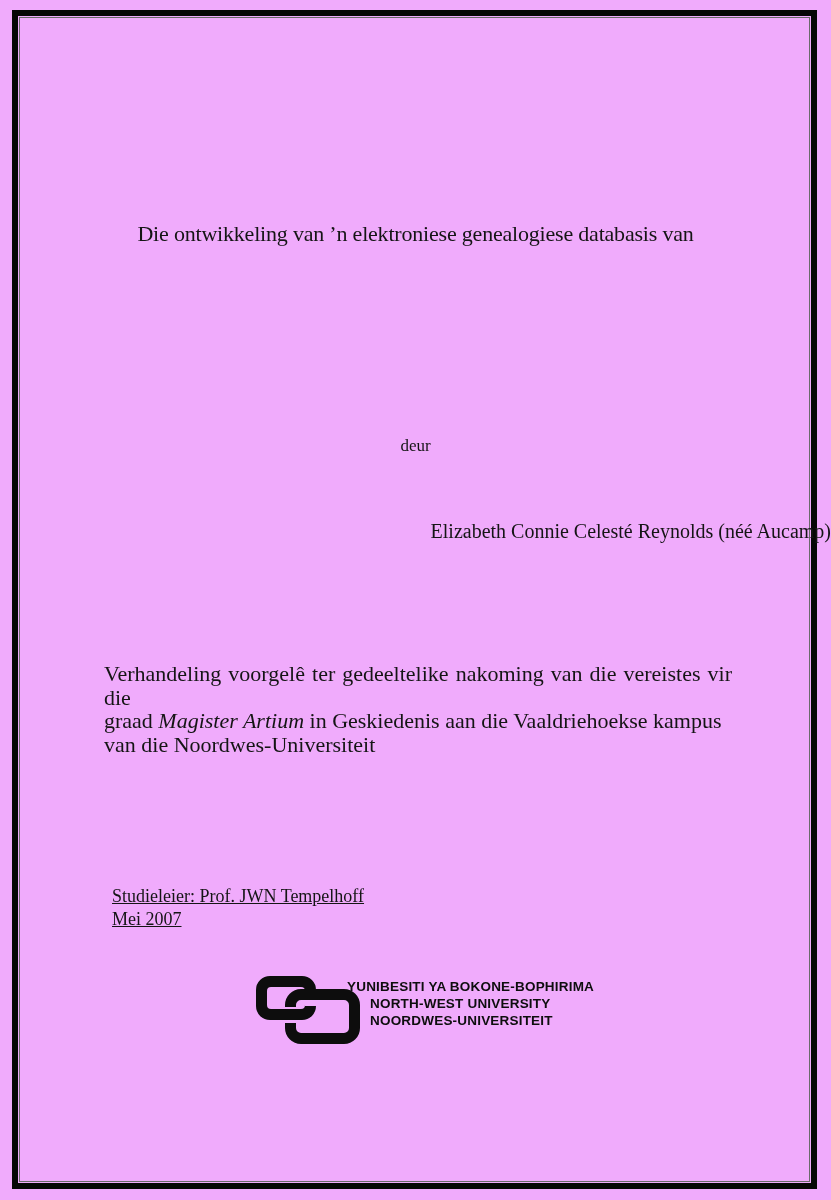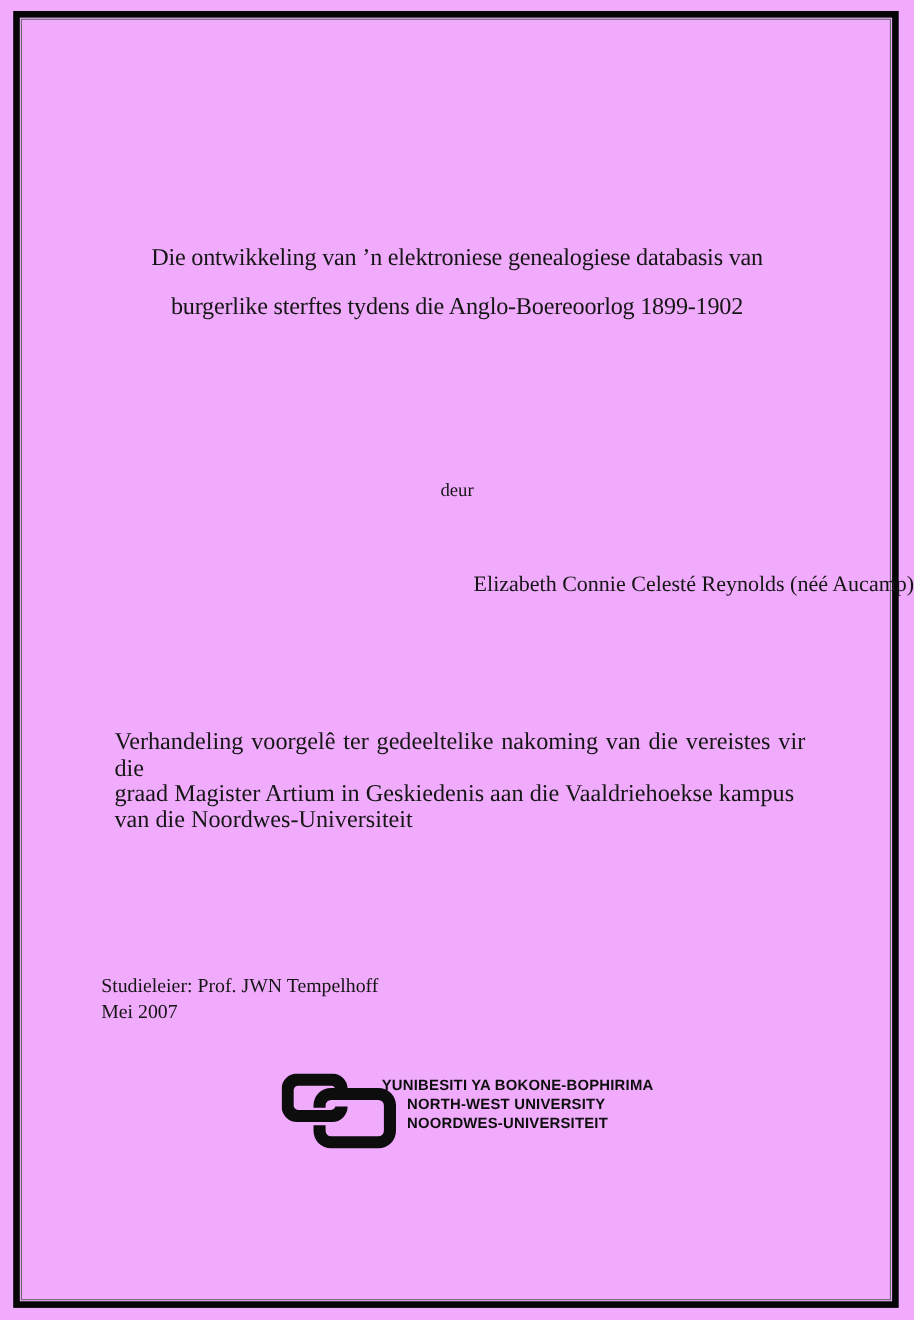--- a/index.html
+++ b/index.html
@@ -43,26 +43,27 @@
     text-align: right;
     font-size: 20px;
   }
   .statement {
     position: absolute;
     top: 662px; left: 104px; width: 628px;
     font-size: 22px;
     line-height: 23.5px;
   }
   .st-line1 { text-align: justify; text-align-last: justify; }
-  .italic { }
+  .italic { font-style: italic; }
   .supervisor {
     position: absolute;
-    top: 885px; left: 92px;
+    top: 885px; left: 112px;
     font-size: 18px;
     line-height: 23px;
+    text-decoration: underline;
   }
   .logo {
     position: absolute;
     top: 976px; left: 256px;
     width: 330px; height: 72px;
   }
   .logo-mark { position: absolute; left: 0; top: 0; width: 104px; height: 68px; }
   .logo-text {
     position: absolute;
     left: 66px; top: 2px;
@@ -81,21 +82,20 @@
 <body>
 
 <div class="page">
 
   <div class="frame">
     <div class="frame-inner"></div>
   </div>
 
   <div class="title">
     <div>Die ontwikkeling van ’n elektroniese genealogiese databasis van</div>
-    <div>burgerlike sterftes tydens die Anglo-Boereoorlog 1899-1902</div>
   </div>
 
   <div class="byline">deur</div>
 
   <div class="author">Elizabeth Connie Celesté Reynolds (néé Aucamp)</div>
 
   <div class="statement">
     <div class="st-line1">Verhandeling voorgelê ter gedeeltelike nakoming van die vereistes vir die</div>
     <div class="st-line2"><span>graad </span><span class="italic">Magister Artium</span><span> in Geskiedenis aan die Vaaldriehoekse kampus</span></div>
     <div class="st-line3">van die Noordwes-Universiteit</div>

